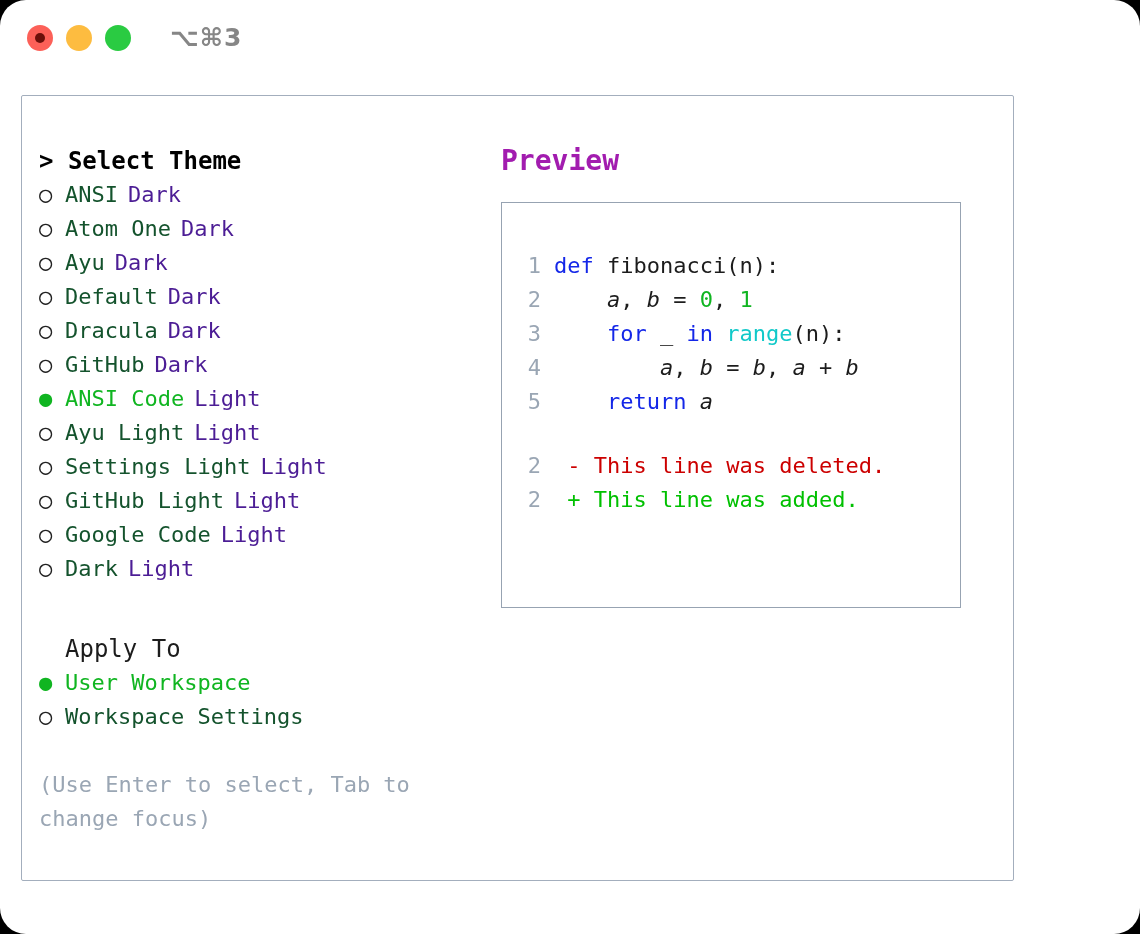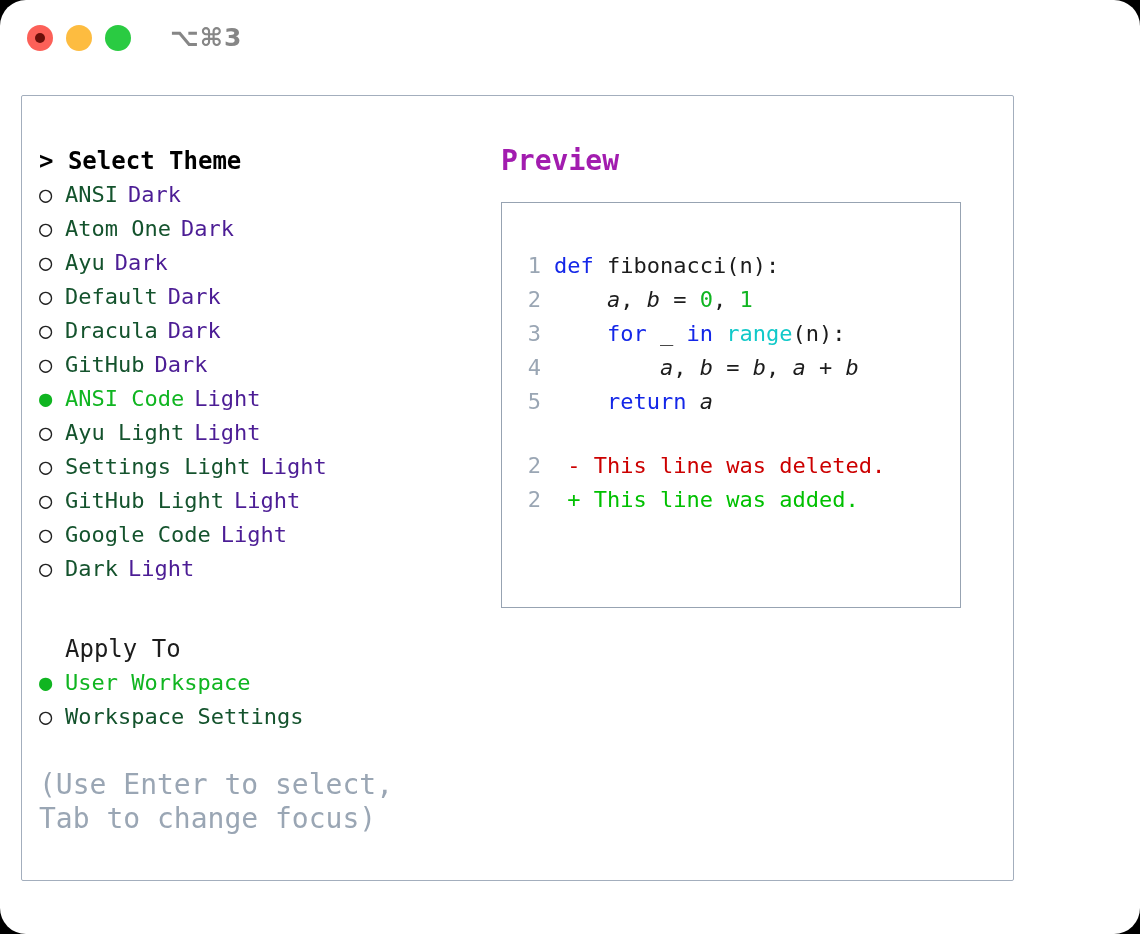--- a/index.html
+++ b/index.html
@@ -144,21 +144,21 @@
     line-height: 34px;
     height: 34px;
     padding-left: 26px;
     white-space: pre;
   }
 
   .spacer-lg { height: 46px; }
 
   .hint {
     margin-top: 34px;
-    font-size: 28px;
+    font-size: 22px;
     line-height: 34px;
     color: #9aa6b4;
     width: 410px;
   }
 
   
   .preview-title {
     font-size: 28px;
     font-weight: bold;
     color: #a21caf;

